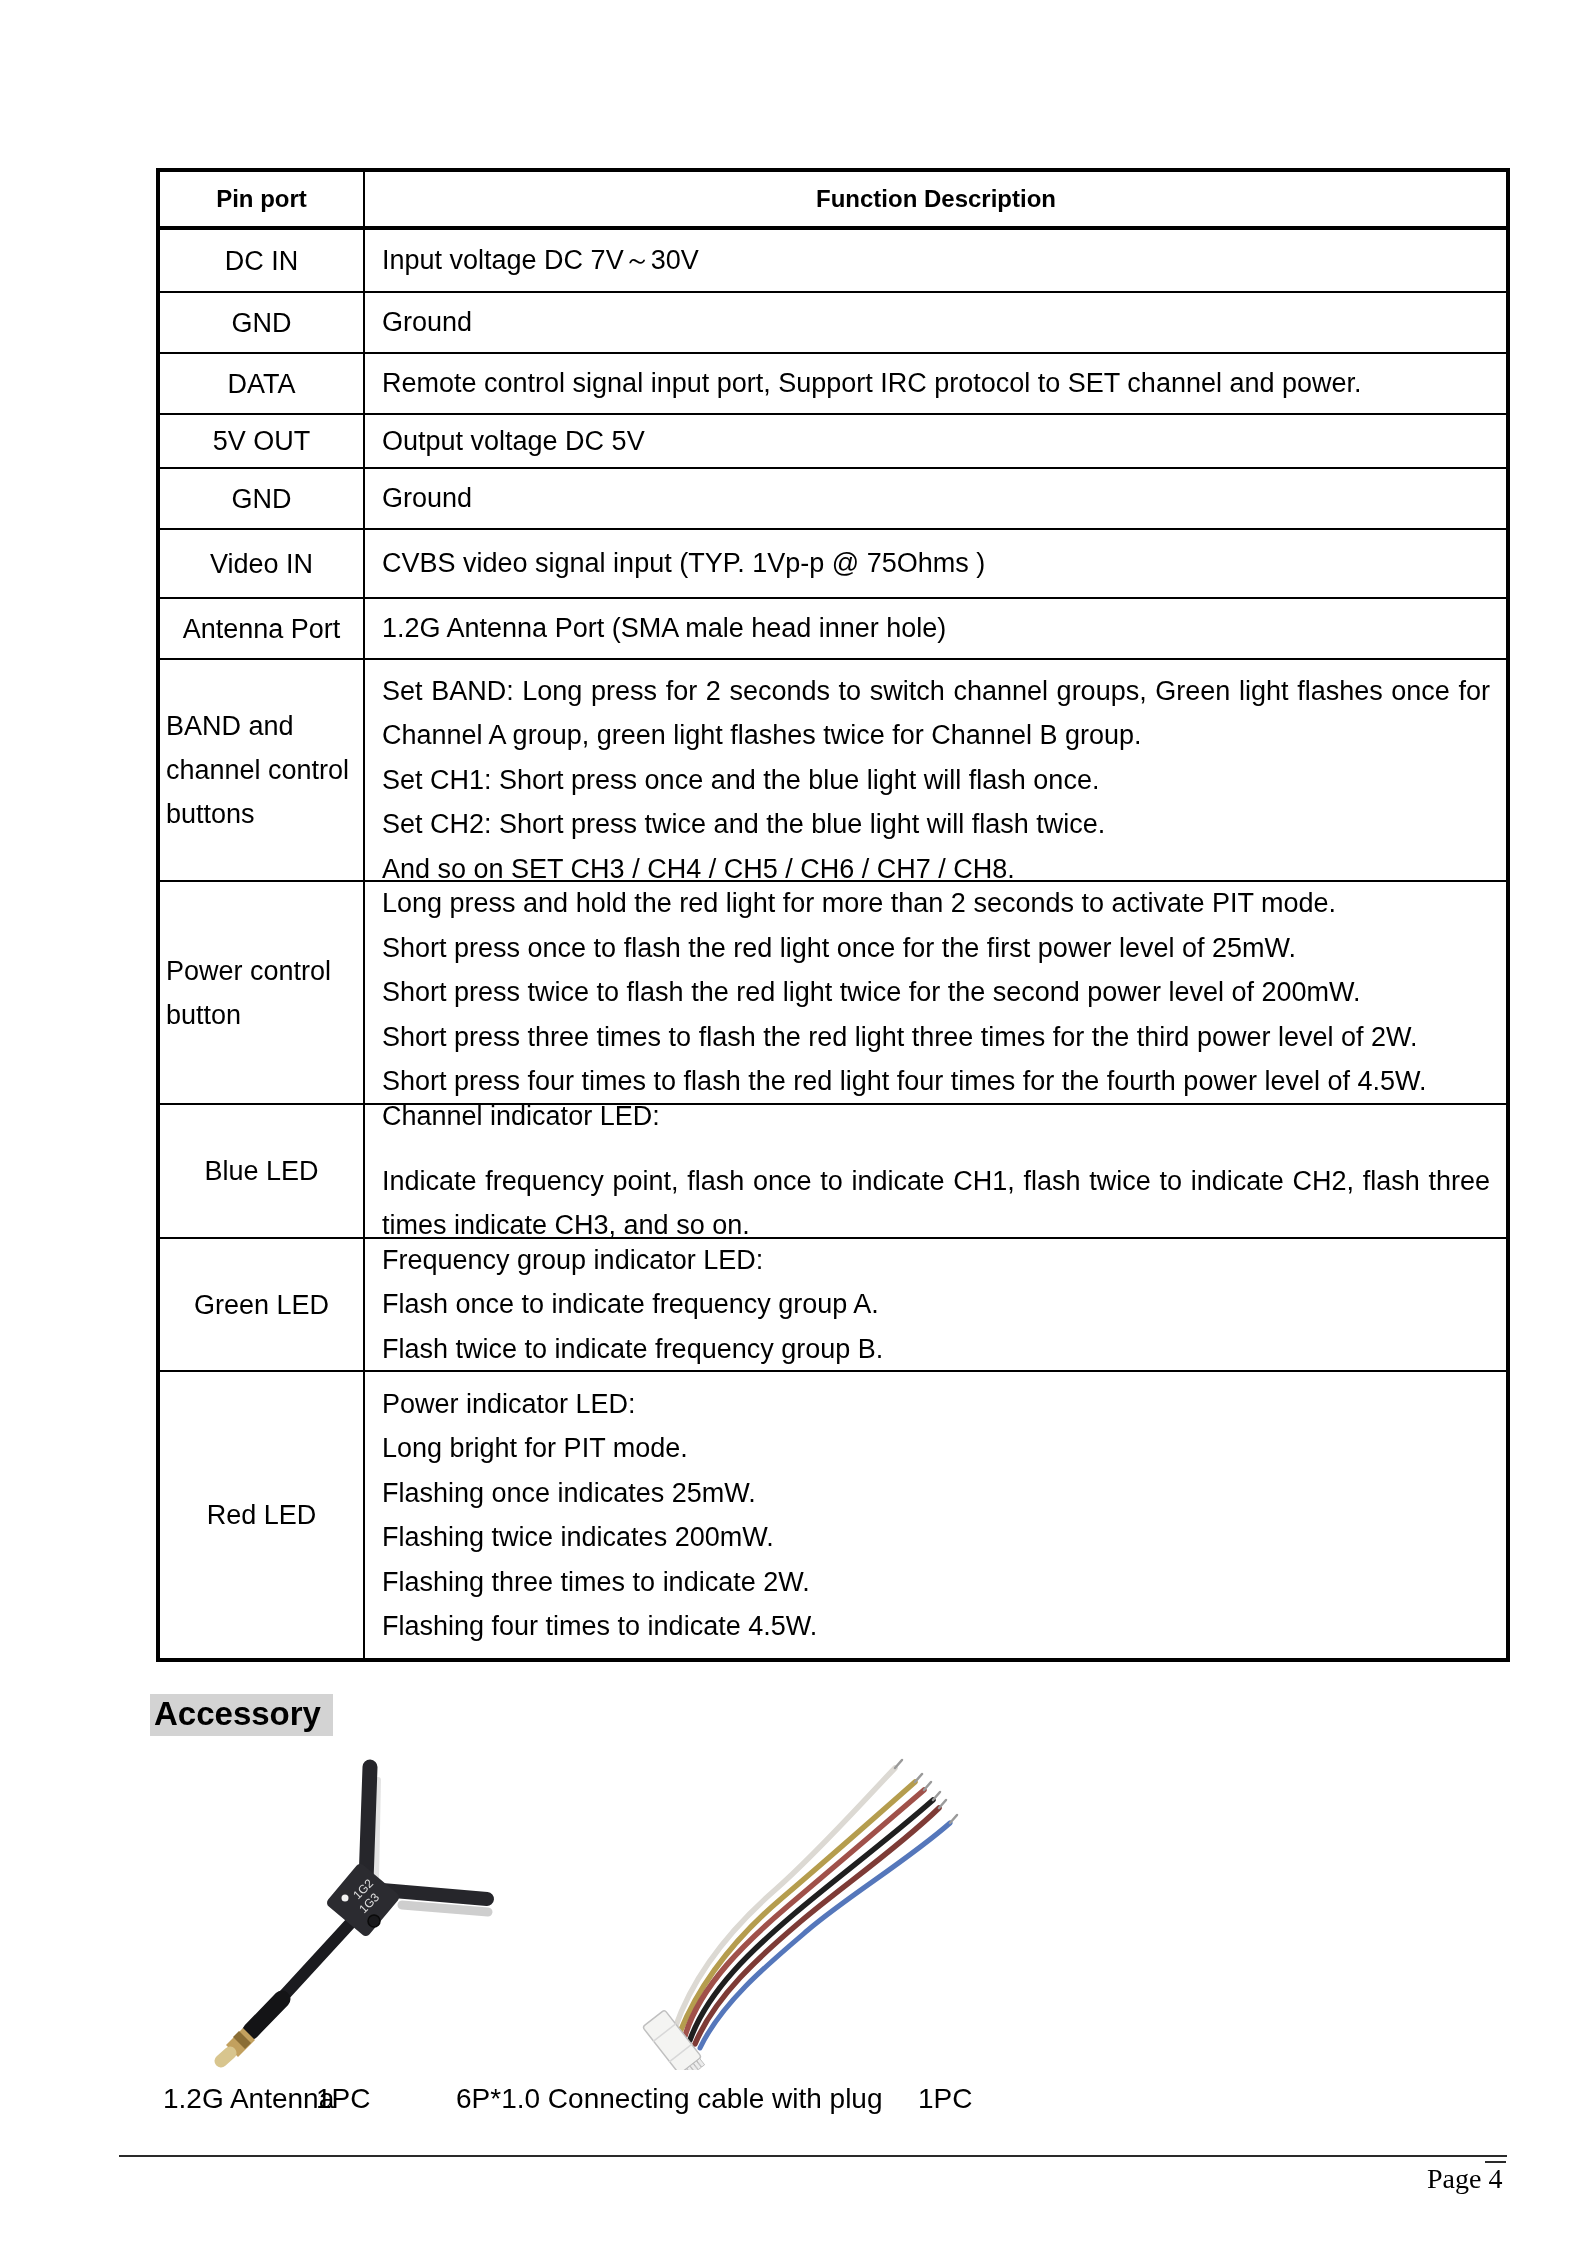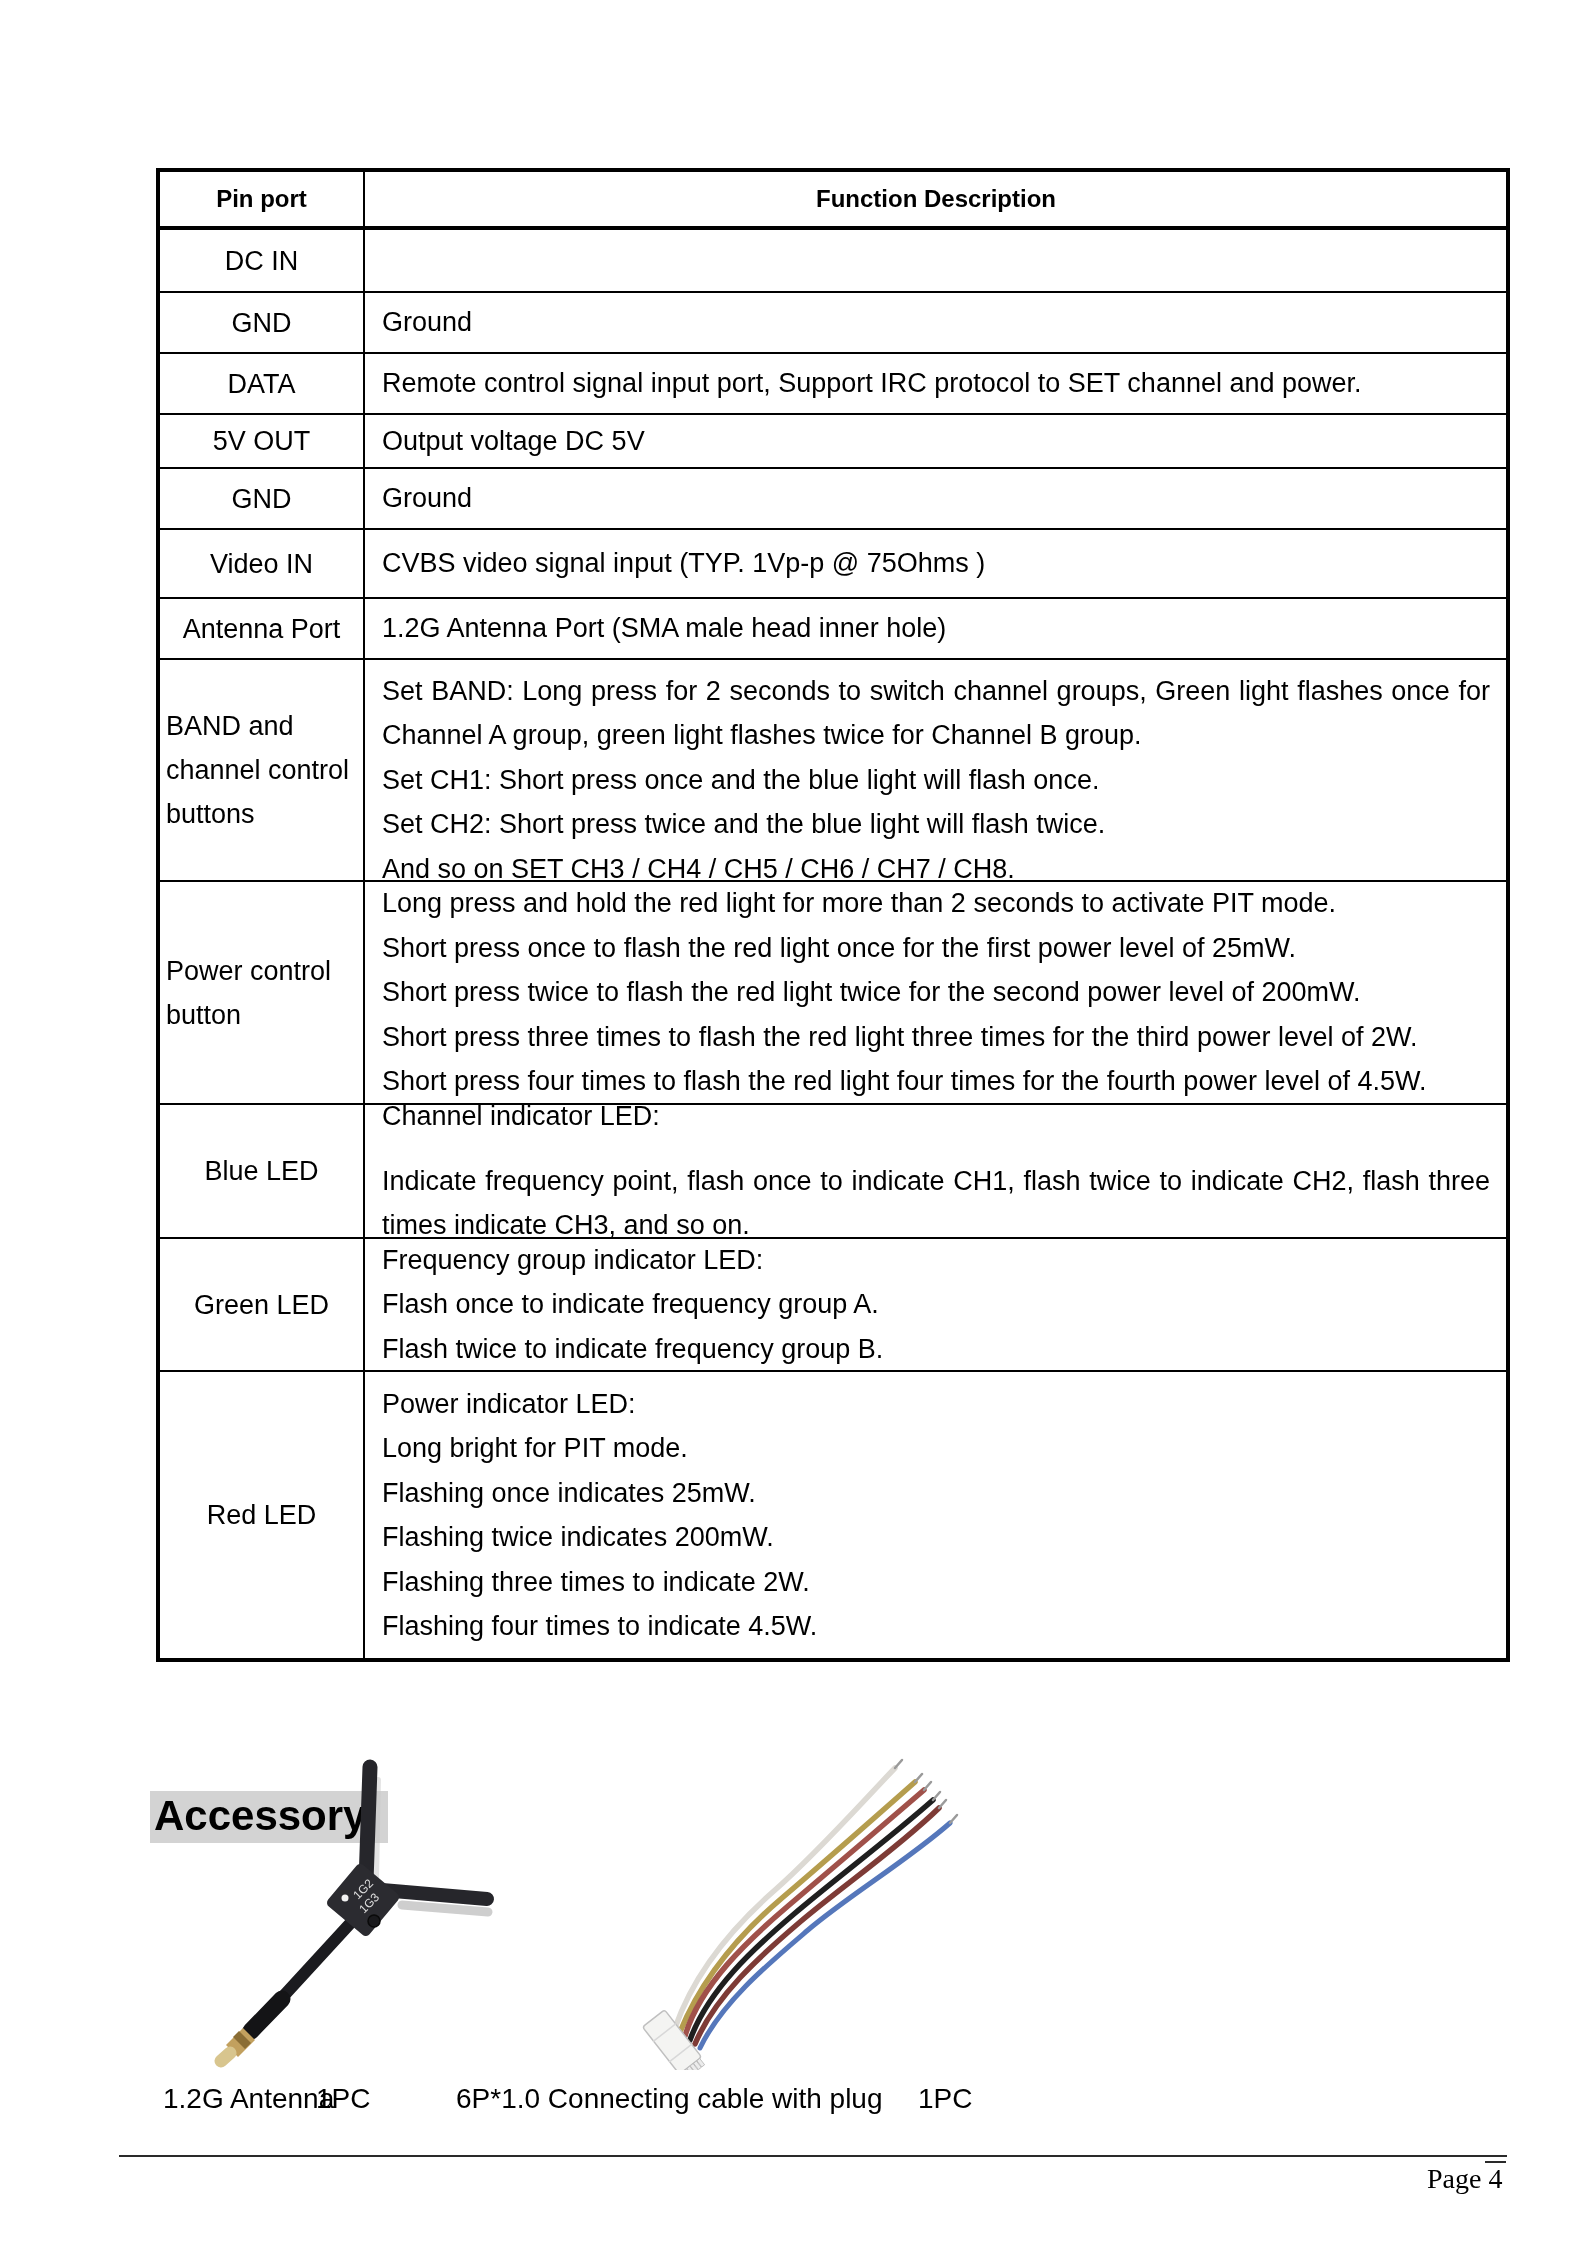--- a/index.html
+++ b/index.html
@@ -16,22 +16,22 @@
             text-align:left;font-size:27px;line-height:44px;
             box-sizing:border-box;padding:0 6px;}
   .cell-desc{flex:1;display:flex;flex-direction:column;justify-content:center;
              padding:0 16px 0 17px;font-size:27px;box-sizing:border-box;}
   .cell-desc p{margin:0;line-height:44.5px;}
   .cell-desc p.justify{text-align:justify;margin-top:20px;}
   .thead .cell-pin,.thead .cell-desc{font-weight:bold;align-items:center;
              justify-content:center;text-align:center;font-size:24px;}
   .thead .cell-desc{flex-direction:row;}
   
-  .acc-head{position:absolute;left:150px;top:1791px;background:#d3d3d3;
-            font-size:42px;font-weight:bold;padding:1px 22px 3px 4px;}
+  .acc-head{position:absolute;left:150px;top:1694px;background:#d3d3d3;
+            font-size:33px;font-weight:bold;padding:1px 12px 3px 4px;}
   .figure{position:absolute;left:150px;top:1740px;width:850px;height:330px;}
   .caption span{position:absolute;top:2083px;font-size:28px;white-space:nowrap;}
   .cap-1{left:163px;} .cap-2{left:316px;} .cap-3{left:456px;} .cap-4{left:918px;}
   
   .foot-rule{position:absolute;left:119px;top:2155px;width:1388px;height:2px;
              background:#2a2a2a;}
   .foot-dash{position:absolute;left:1485px;top:2161px;width:21px;height:2px;
              background:#2a2a2a;}
   .foot-page{position:absolute;left:1427px;top:2163px;width:80px;
              font-family:"Liberation Serif", serif;font-size:28px;white-space:nowrap;}
@@ -41,20 +41,23 @@
 
 <div class="pintable">
 
   <div class="trow thead" style="height:58px">
     <div class="cell-pin">Pin port</div>
     <div class="cell-desc">Function Description</div>
   </div>
 
   <div class="trow first" style="height:61px">
     <div class="cell-pin">DC IN</div>
+    <div class="cell-desc">
+        <p>Input voltage DC 7V～30V</p>
+      </div>
   </div>
 
   <div class="trow" style="height:61px">
     <div class="cell-pin">GND</div>
     <div class="cell-desc">
         <p>Ground</p>
       </div>
   </div>
 
   <div class="trow" style="height:61px">

